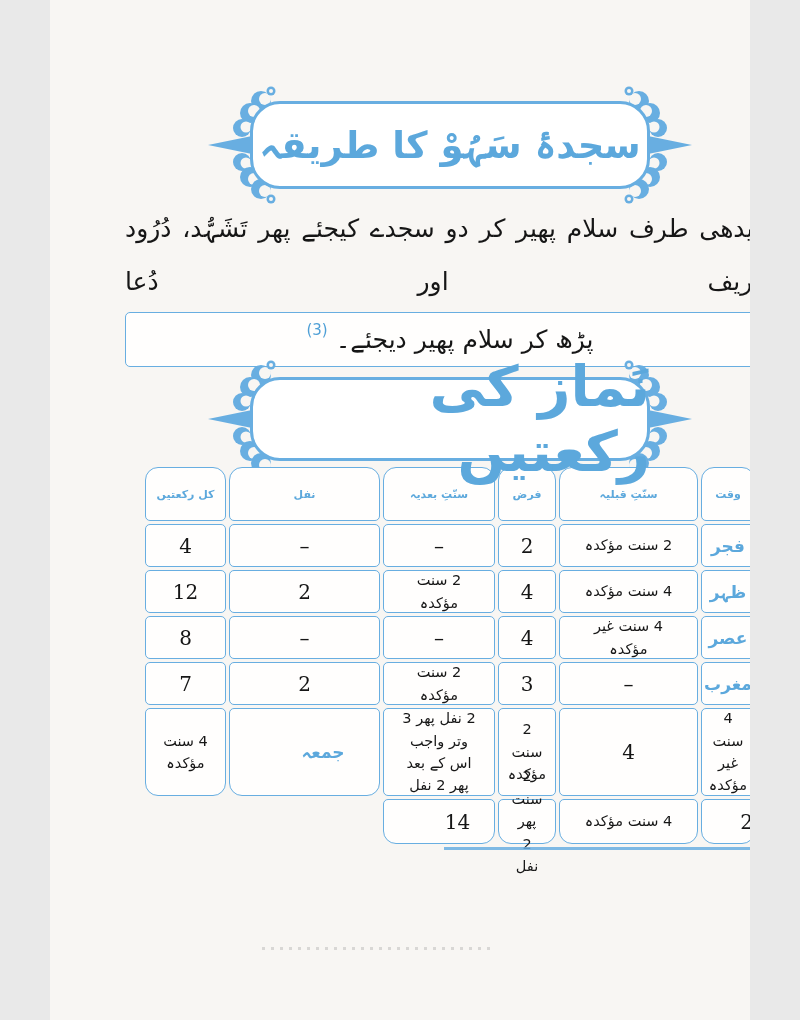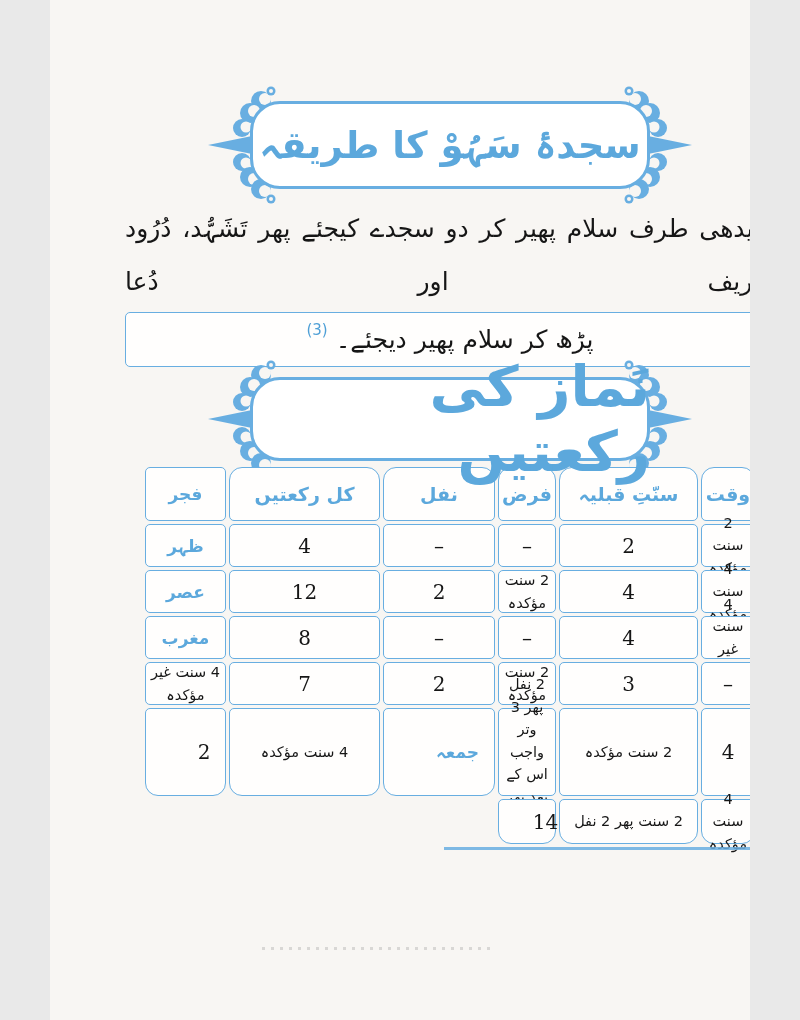--- a/index.html
+++ b/index.html
@@ -47,24 +47,24 @@
   .rtable{
     position:absolute;top:467px;left:95px;direction:rtl;
     display:grid;gap:3px;
     grid-template-columns:54px 139px 58px 112px 151px 81px;
     grid-template-rows:54px 43px 43px 43px 43px 88px 45px;
   }
   .c{
     background:#fffefd;border:1.7px solid var(--accent);border-radius:5px;
     display:flex;align-items:center;justify-content:center;text-align:center;
   }
-  .h{border-radius:13px 13px 5px 5px;color:var(--accent-text);font-size:19px;font-weight:bold;}
+  .h{border-radius:13px 13px 5px 5px;color:var(--accent-text);font-size:11px;font-weight:bold;}
   .b{border-radius:5px 5px 13px 13px;padding-left:37px;}
   .t{color:var(--accent-text);font-size:17px;font-weight:bold;}
-  .u{font-size:14.5px;line-height:1.55;white-space:pre-line;padding:0 4px;}
+  .u{font-size:14.5px;line-height:1.55;white-space:pre-line;padding:0 16px;}
   .n{font-family:"DejaVu Serif",serif;font-size:20px;}
 
   
   .table-rule{position:absolute;top:847px;left:394px;width:326px;height:2.5px;background:var(--accent);opacity:.85;}
   .bleed-dots{
     position:absolute;top:947px;left:212px;width:228px;height:3px;opacity:.3;
     background:repeating-linear-gradient(90deg,#8f8f8f 0 3px,transparent 3px 9px);
   }
 </style>
 </head>
@@ -164,20 +164,21 @@
     </svg>
     <div class="plate"></div>
     <div class="title">نَماز کی رکعتیں</div>
   </div>
 
   <div class="rtable">
 
     <div class="c h">وقت</div>
     <div class="c h">سنّتِ قبلیہ</div>
     <div class="c h">فرض</div>
+    <div class="c h">سنّتِ بعدیہ</div>
     <div class="c h">نفل</div>
     <div class="c h">کل رکعتیں</div>
 
     <div class="c t">فجر</div>
     <div class="c u">2 سنت مؤکدہ</div>
     <div class="c n">2</div>
     <div class="c n">–</div>
     <div class="c n">–</div>
     <div class="c n">4</div>
 

